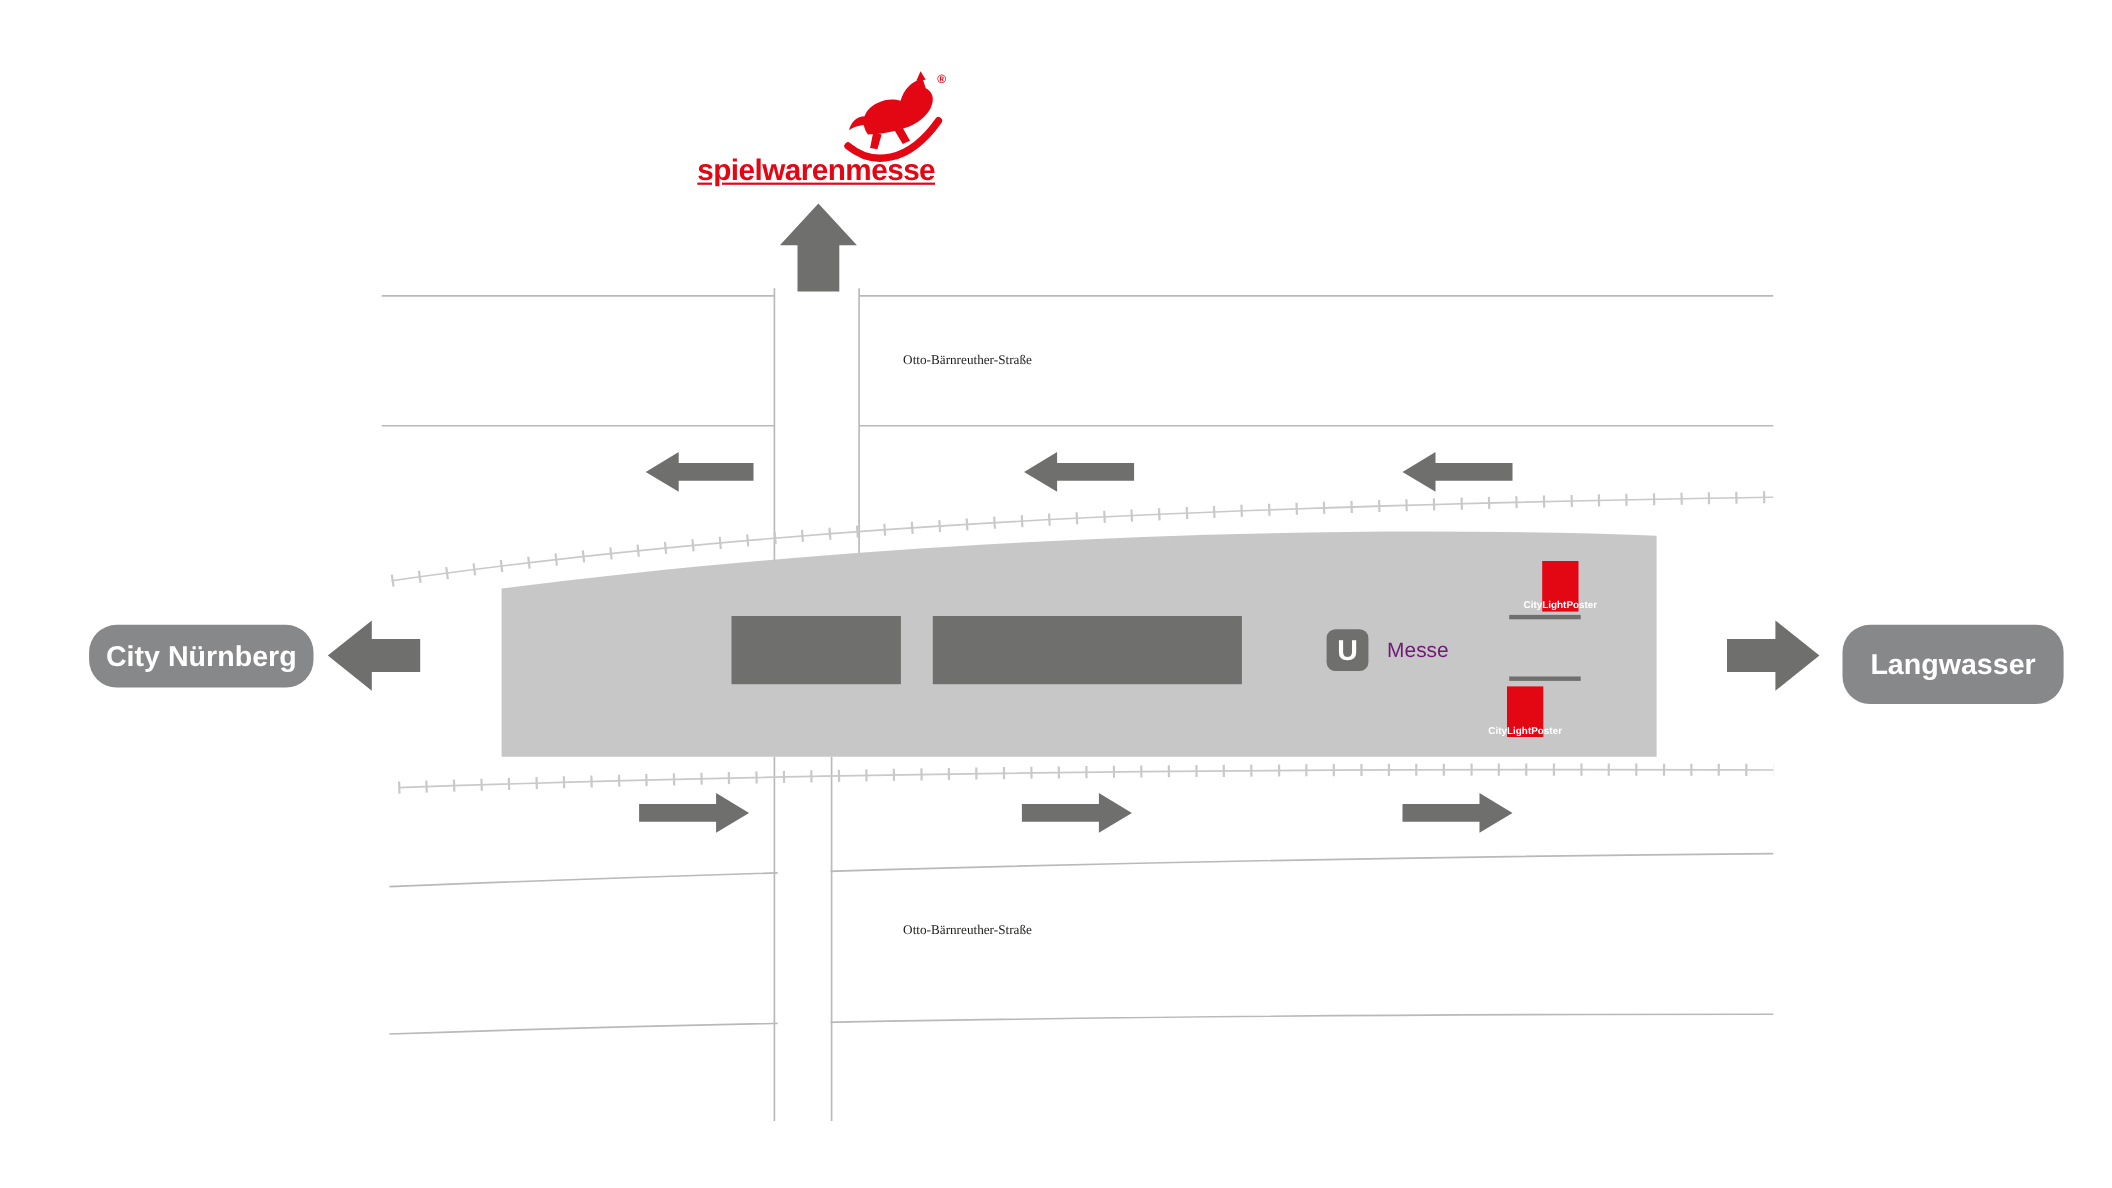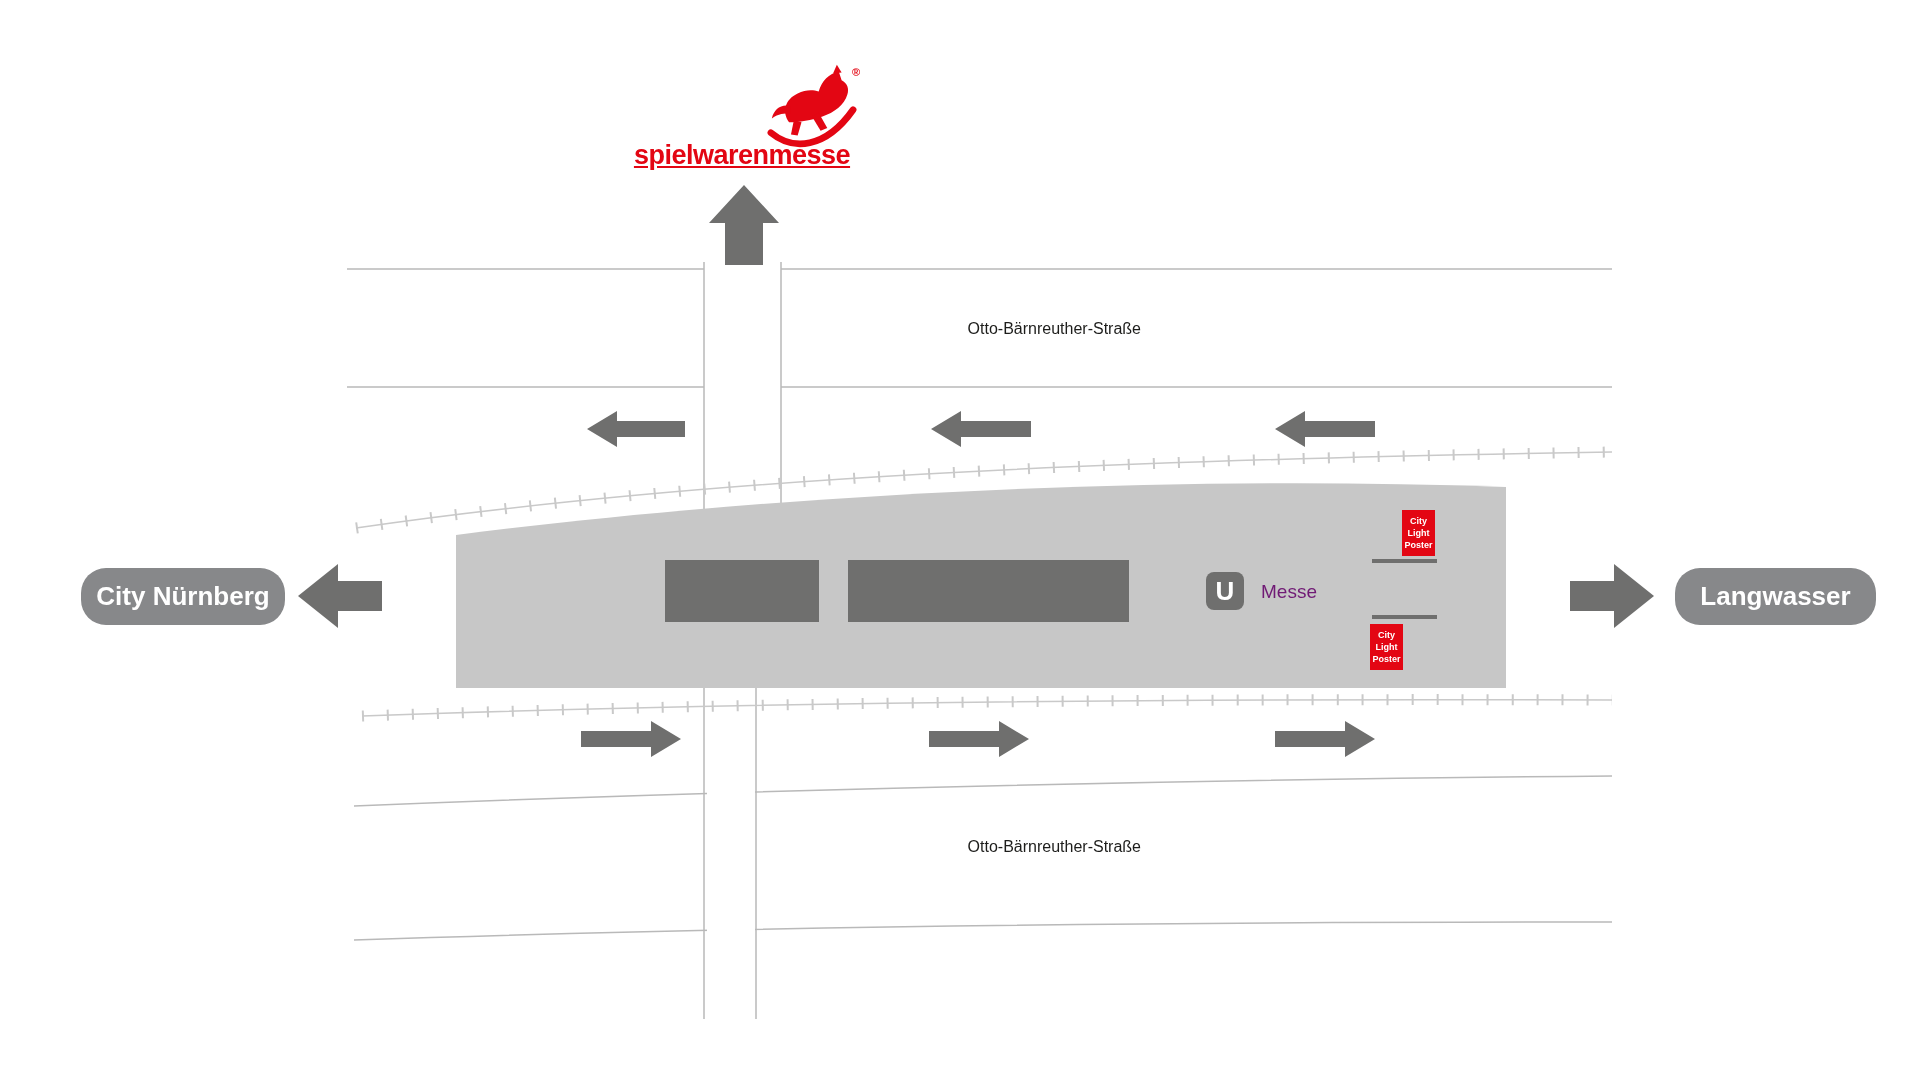--- a/index.html
+++ b/index.html
@@ -10,37 +10,37 @@
     font-family:"Liberation Sans", sans-serif;
   }
   .abs { position:absolute; }
   svg.diagram { position:absolute; left:0; top:0; }
   .logo-text {
     color:#e30613; font-weight:bold; font-size:27px;
     letter-spacing:-0.5px; text-align:center; width:230px;text-decoration:underline;
   }
   .reg-mark { color:#e30613; font-size:11px; font-weight:bold; }
   .street-label {
-    color:#1d1d1b; font-size:16px; text-align:right; width:320px;
+    color:#1d1d1b; font-size:12px; text-align:left; width:320px;font-family:Liberation Serif, serif;
   }
   .dest-box {
     background:#87888a; color:#ffffff; font-weight:bold; font-size:26px;
     display:flex; align-items:center; justify-content:center;border-radius:25px;
   }
   .u-badge {
     background:#6f6f6e; color:#ffffff; font-weight:bold; font-size:26px;
     width:38px; height:38px; border-radius:8px;
     display:flex; align-items:center; justify-content:center;
   }
   .station-name { color:#701a75; font-size:19px; font-weight:500; }
   .poster {
     background:#e30613; color:#ffffff; font-weight:bold;
     font-size:9px; line-height:12px; text-align:center;
     width:33px; height:46px;
-    display:flex; flex-direction:column; justify-content:center;
+    display:flex; flex-direction:row; justify-content:center;align-items:flex-end;
   }
 </style>
 </head>
 <body>
 
 <div class="stage">
 
   <svg class="diagram" width="1920" height="1080" viewBox="0 0 1920 1080">
 
     <g stroke="#b9b9b9" stroke-width="1.5" fill="none">
@@ -105,21 +105,21 @@
       <path d="M27,46 C17,44 10,50 8,59 C15,54 21,54 27,54 Z"></path>
     </g>
   </svg>
   <span class="abs reg-mark" style="left:852px; top:66px;">®</span>
   <div class="abs logo-text" style="left:627px; top:140px;">spielwarenmesse</div>
 
   <div class="abs street-label" style="left:821px; top:320px;">Otto-Bärnreuther-Straße</div>
   <div class="abs street-label" style="left:821px; top:838px;">Otto-Bärnreuther-Straße</div>
 
   <div class="abs dest-box" style="left:81px; top:568px; width:204px; height:57px;">City Nürnberg</div>
-  <div class="abs dest-box" style="left:1675px; top:568px; width:201px; height:57px;">Langwasser</div>
+  <div class="abs dest-box" style="left:1675px; top:568px; width:201px; height:72px;">Langwasser</div>
 
   <div class="abs u-badge" style="left:1206px; top:572px;">U</div>
   <div class="abs station-name" style="left:1261px; top:581px;">Messe</div>
 
   <div class="abs poster" style="left:1402px; top:510px;">
     <span>City</span>
     <span>Light</span>
     <span>Poster</span>
   </div>
   <div class="abs poster" style="left:1370px; top:624px;">

